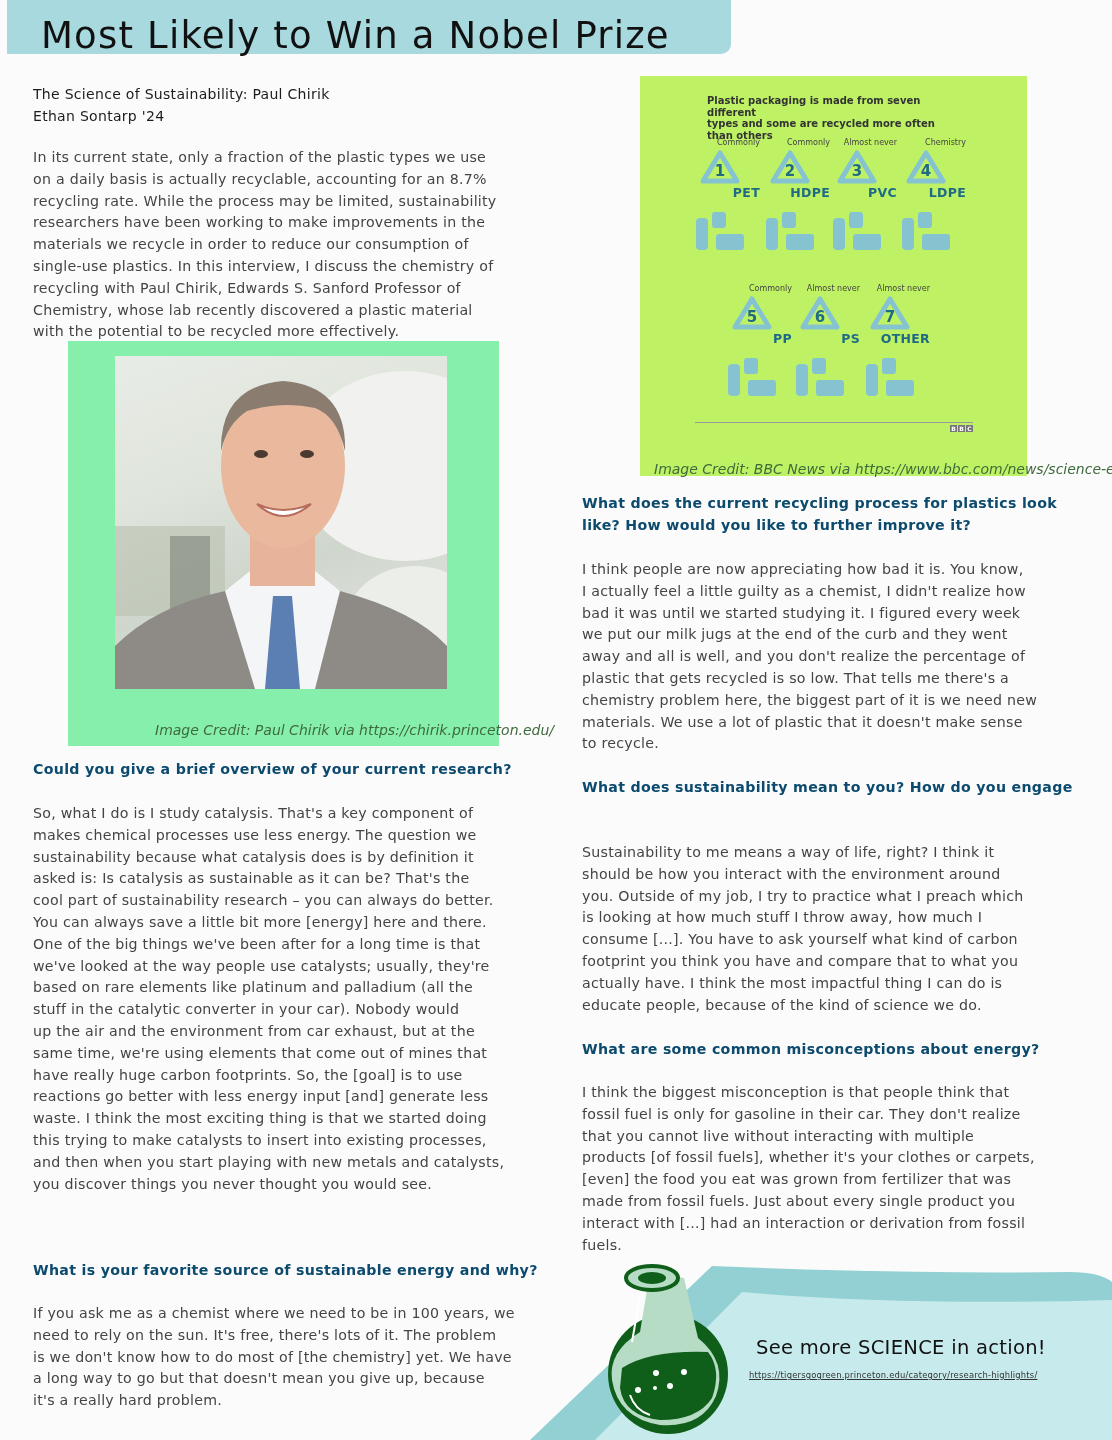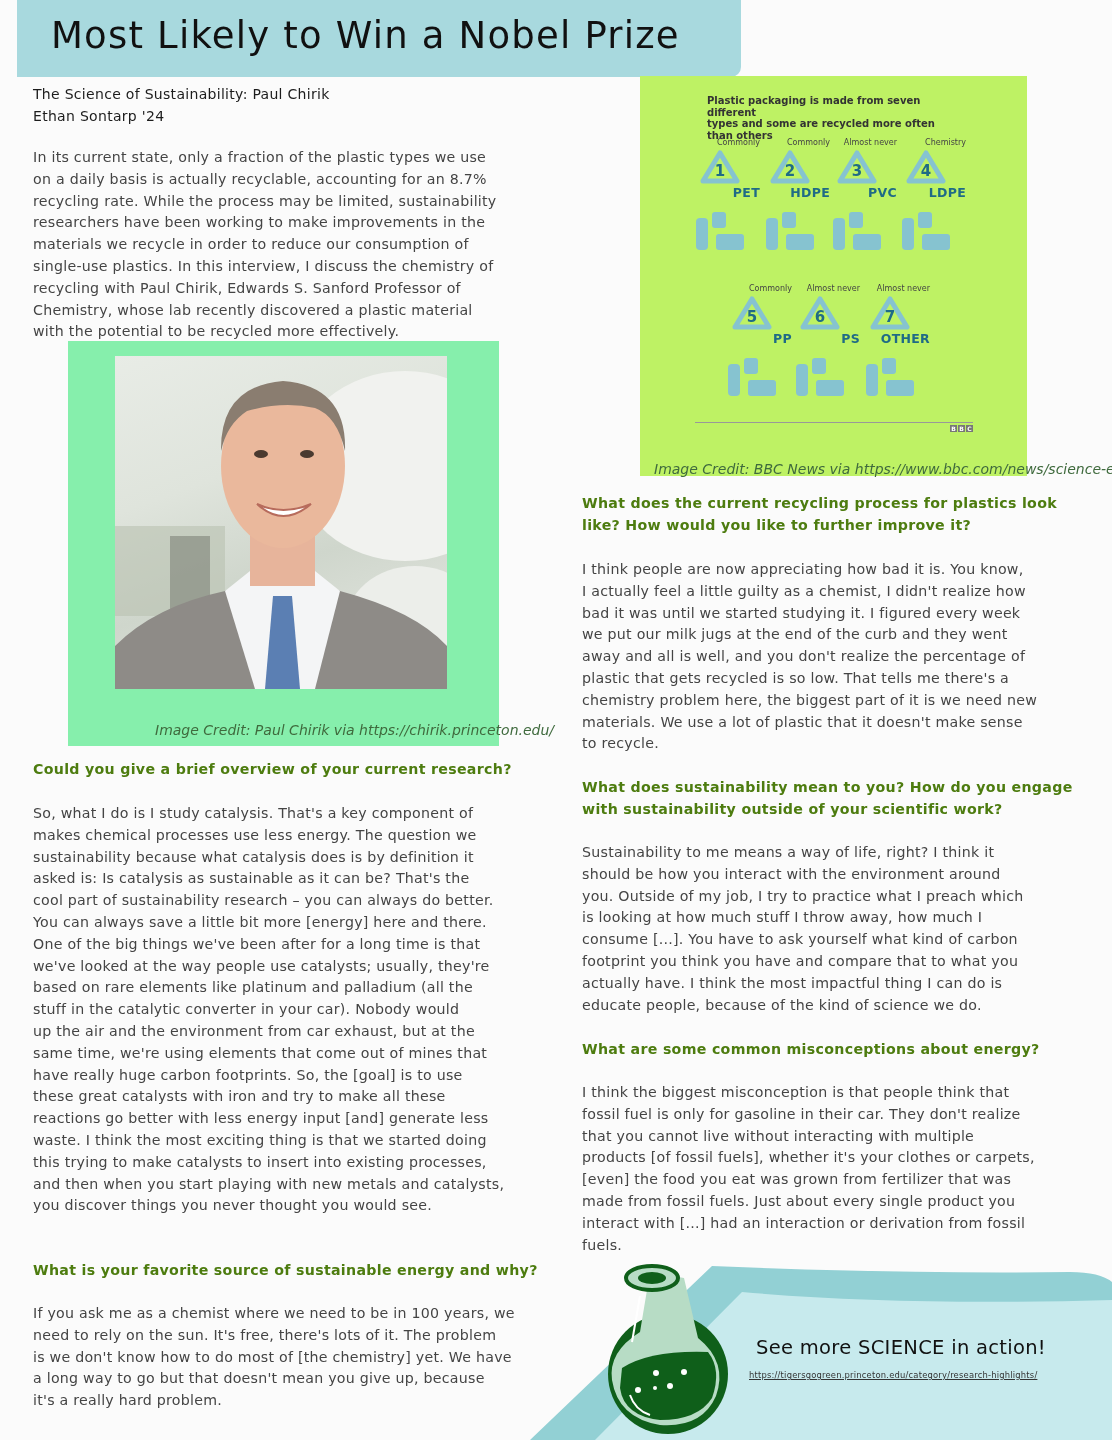--- a/index.html
+++ b/index.html
@@ -5,22 +5,22 @@
   * { box-sizing: border-box; margin: 0; padding: 0; }
   html, body { width: 1112px; height: 1440px; }
   body {
     background: #fbfbfb;
     position: relative;
     overflow: hidden;
     font-family: "DejaVu Sans", sans-serif;
     color: #3a3a3a;
   }
   .title-banner {
-    position: absolute; left: 17px; top: 0;
-    width: 724px; height: 77px;
+    position: absolute; left: 7px; top: 0;
+    width: 724px; height: 54px;
     background: #a8d9de;
     border-bottom-right-radius: 10px;
   }
   .title-banner h1 {
     position: absolute; left: 34px; top: 14px;
     font-family: "DejaVu Sans", sans-serif;
     font-weight: normal;
     font-size: 37px;
     letter-spacing: 1.2px;
     color: #111;
@@ -35,21 +35,21 @@
     font-size: 14.2px;
     line-height: 21.8px;
     color: #444;
     letter-spacing: 0.25px;
   }
   .question {
     position: absolute;
     font-size: 14.2px;
     line-height: 21.8px;
     font-weight: bold;
-    color: #4d7c0f;
+    color: #0c4a6e;
     letter-spacing: 0.3px;
   }
   .photo-card {
     position: absolute; left: 68px; top: 341px;
     width: 431px; height: 405px;
     background: #86efac;
   }
   .photo {
     position: absolute; left: 47px; top: 15px;
     width: 332px; height: 333px;
@@ -155,21 +155,20 @@
   <div>asked is: Is catalysis as sustainable as it can be? That's the</div>
   <div>cool part of sustainability research – you can always do better.</div>
   <div>You can always save a little bit more [energy] here and there.</div>
   <div>One of the big things we've been after for a long time is that</div>
   <div>we've looked at the way people use catalysts; usually, they're</div>
   <div>based on rare elements like platinum and palladium (all the</div>
   <div>stuff in the catalytic converter in your car). Nobody would</div>
   <div>up the air and the environment from car exhaust, but at the</div>
   <div>same time, we're using elements that come out of mines that</div>
   <div>have really huge carbon footprints. So, the [goal] is to use</div>
-  <div>these great catalysts with iron and try to make all these</div>
   <div>reactions go better with less energy input [and] generate less</div>
   <div>waste. I think the most exciting thing is that we started doing</div>
   <div>this trying to make catalysts to insert into existing processes,</div>
   <div>and then when you start playing with new metals and catalysts,</div>
   <div>you discover things you never thought you would see.</div>
 </div>
 
 <div class="question" style="left:33px; top:1260px;">What is your favorite source of sustainable energy and why?</div>
 <div class="para" style="left:33px; top:1303px;">
   <div>If you ask me as a chemist where we need to be in 100 years, we</div>
@@ -298,21 +297,20 @@
   <div>we put our milk jugs at the end of the curb and they went</div>
   <div>away and all is well, and you don't realize the percentage of</div>
   <div>plastic that gets recycled is so low. That tells me there's a</div>
   <div>chemistry problem here, the biggest part of it is we need new</div>
   <div>materials. We use a lot of plastic that it doesn't make sense</div>
   <div>to recycle.</div>
 </div>
 
 <div class="question" style="left:582px; top:777px;">
   <div>What does sustainability mean to you? How do you engage</div>
-  <div>with sustainability outside of your scientific work?</div>
 </div>
 <div class="para" style="left:582px; top:842px;">
   <div>Sustainability to me means a way of life, right? I think it</div>
   <div>should be how you interact with the environment around</div>
   <div>you. Outside of my job, I try to practice what I preach which</div>
   <div>is looking at how much stuff I throw away, how much I</div>
   <div>consume [...]. You have to ask yourself what kind of carbon</div>
   <div>footprint you think you have and compare that to what you</div>
   <div>actually have. I think the most impactful thing I can do is</div>
   <div>educate people, because of the kind of science we do.</div>

